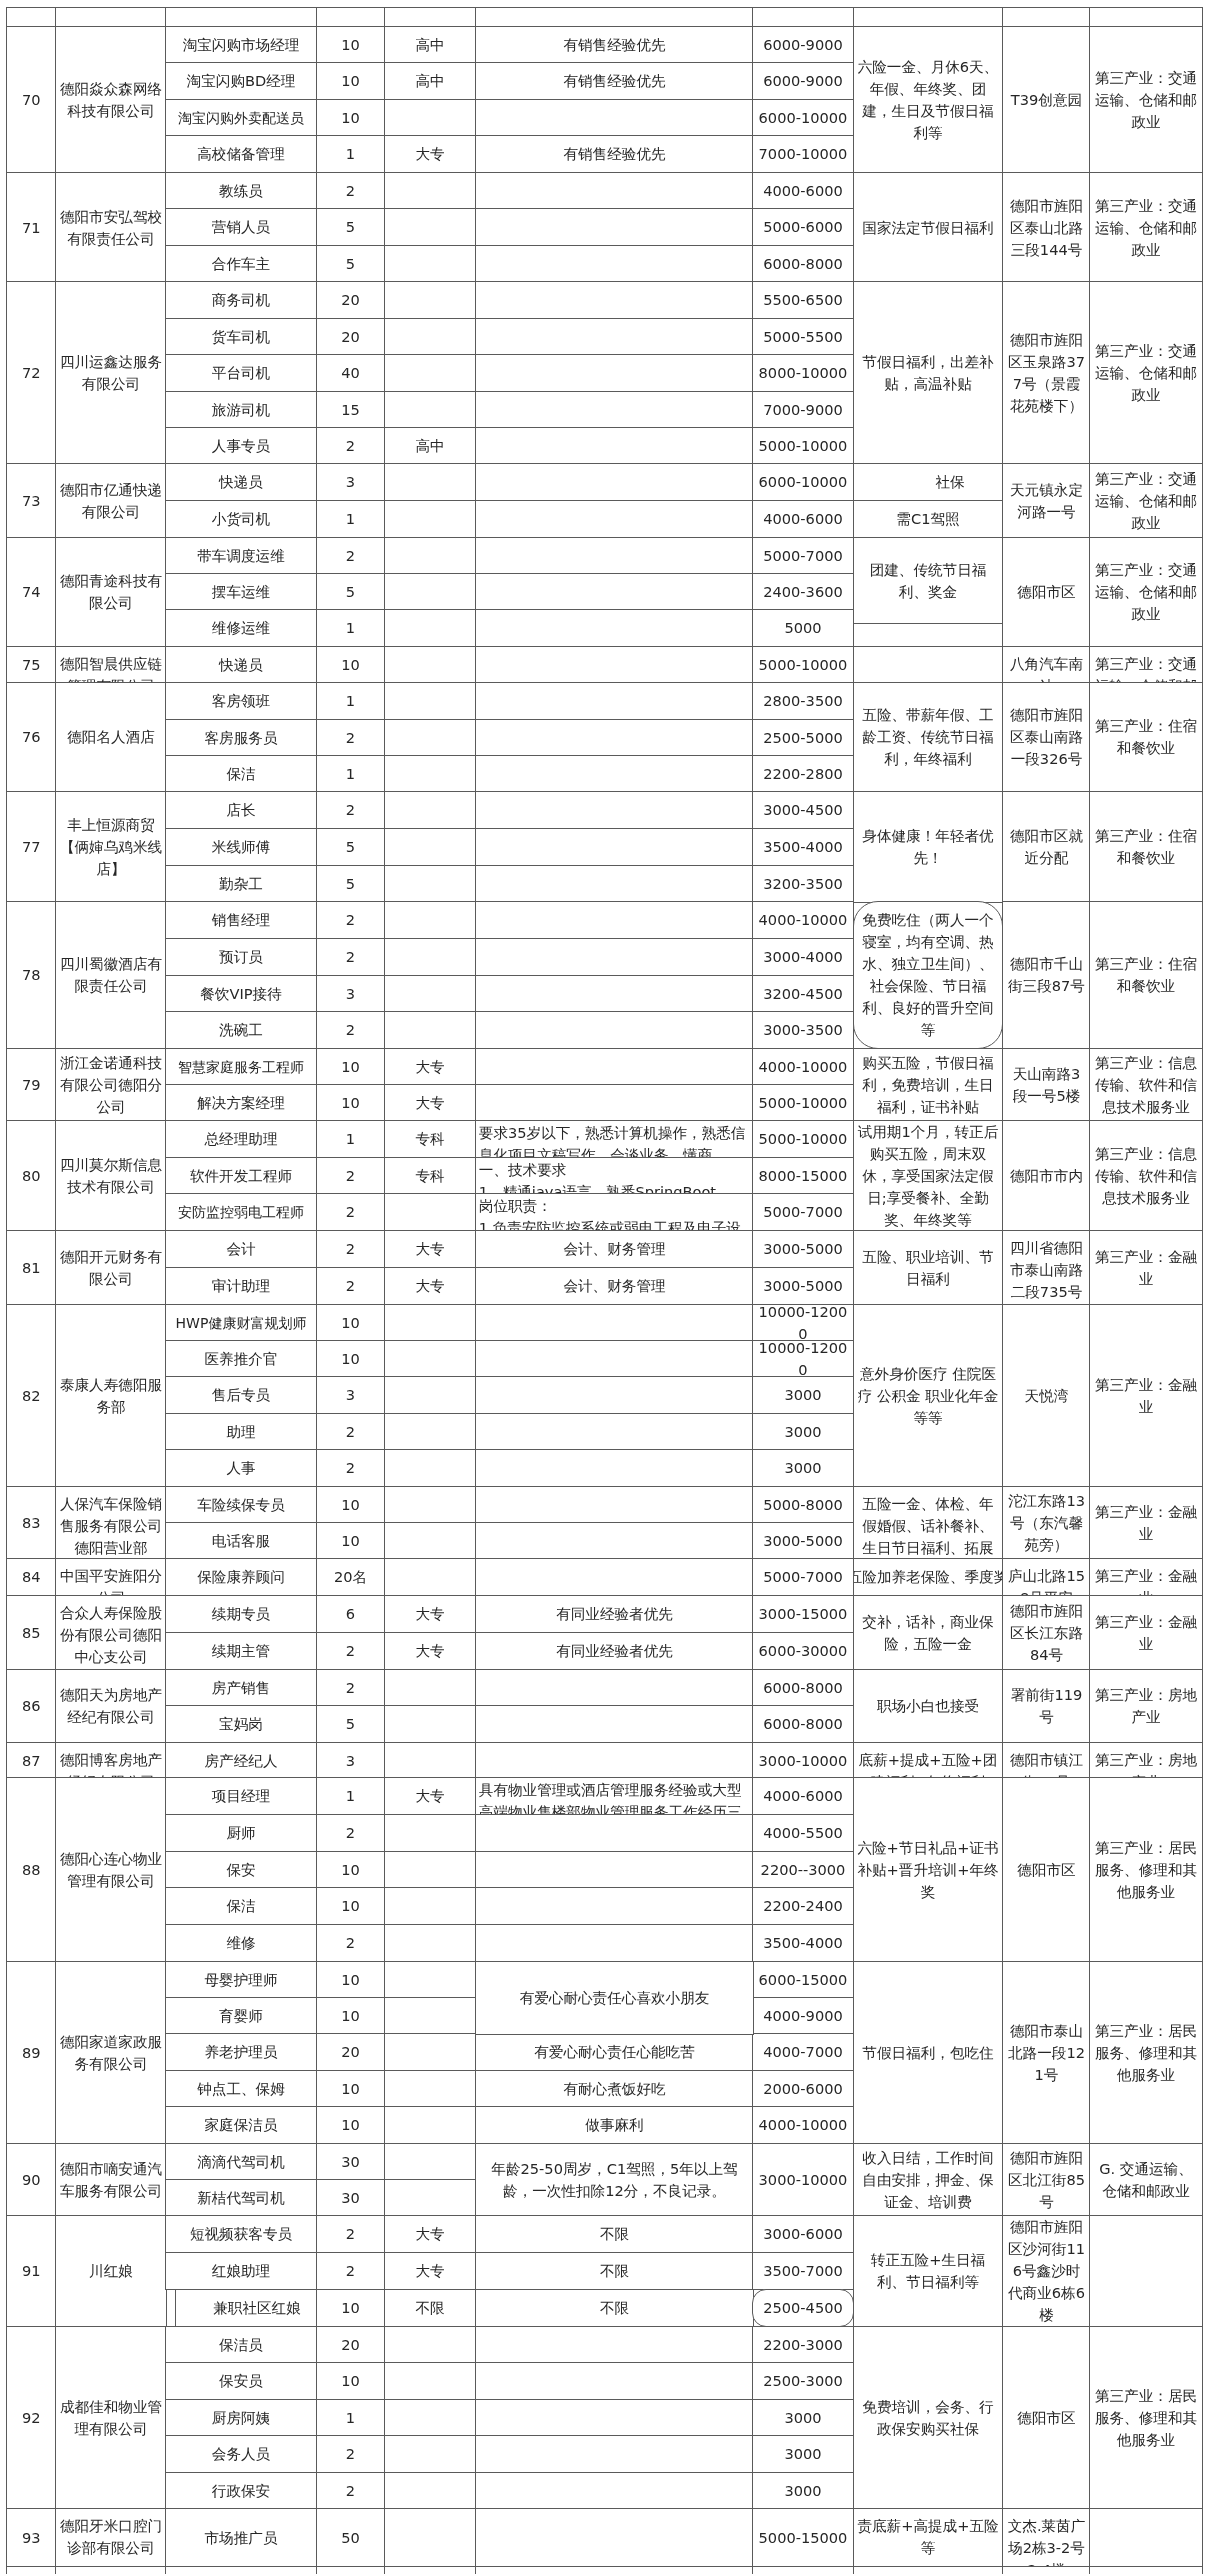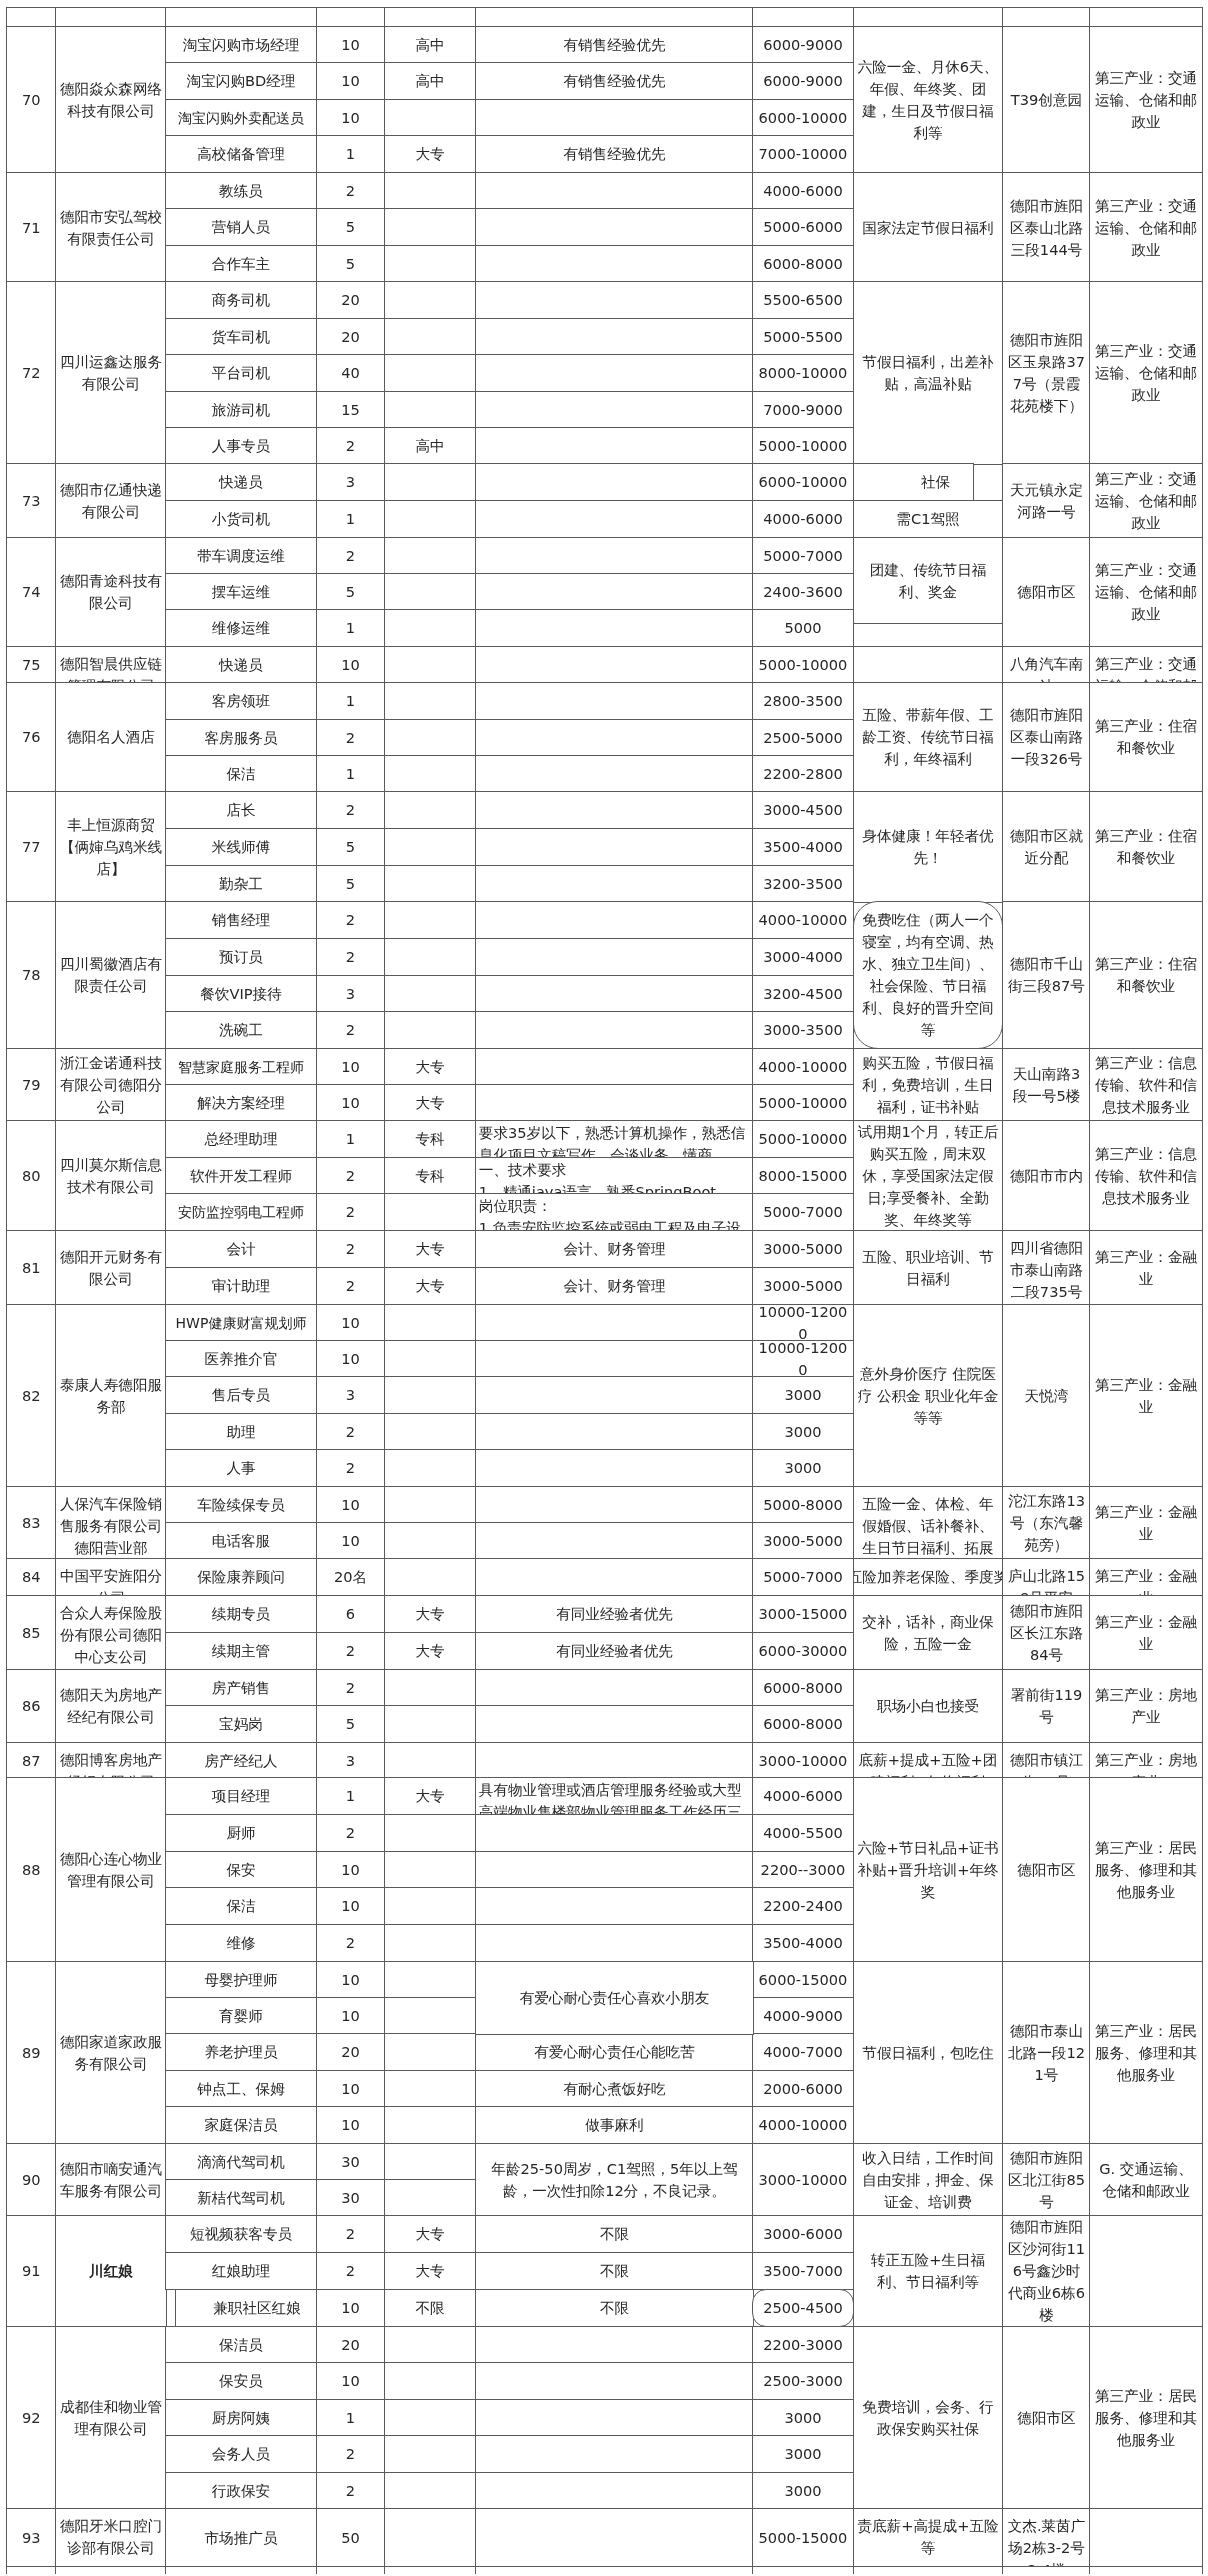--- a/index.html
+++ b/index.html
@@ -289,21 +289,21 @@
     </div>
     <div class="cell" style="left: 384px; width: 92px; top: 463px; height: 38px;">
       <span></span>
     </div>
     <div class="cell" style="left: 475px; width: 279px; top: 463px; height: 38px;">
       <span></span>
     </div>
     <div class="cell" style="left: 752px; width: 102px; top: 463px; height: 38px;">
       <span>6000-10000</span>
     </div>
-    <div class="cell" style="left: 853px; width: 121px; top: 463px; height: 38px; padding-left: 47px;">
+    <div class="cell" style="left: 853px; width: 150px; top: 463px; height: 38px; padding-left: 47px;">
       <span>社保</span>
     </div>
     <div class="cell" style="left: 165px; width: 152px; top: 500px; height: 38px;">
       <span>小货司机</span>
     </div>
     <div class="cell" style="left: 316px; width: 69px; top: 500px; height: 38px;">
       <span>1</span>
     </div>
     <div class="cell" style="left: 384px; width: 92px; top: 500px; height: 38px;">
       <span></span>
@@ -1257,21 +1257,21 @@
     </div>
     <div class="cell" style="left: 1002px; width: 89px; top: 2143px; height: 74px;">
       <span>德阳市旌阳区北江街85号</span>
     </div>
     <div class="cell" style="left: 1089px; width: 114px; top: 2143px; height: 74px;">
       <span>G. 交通运输、仓储和邮政业</span>
     </div>
     <div class="cell" style="left: 5.7px; width: 51px; top: 2215px; height: 112px;">
       <span>91</span>
     </div>
-    <div class="cell" style="left: 55px; width: 112px; top: 2215px; height: 112px; font-weight: bold;">
+    <div class="cell" style="left: 55px; width: 112px; top: 2215px; height: 112px;">
       <span>川红娘</span>
     </div>
     <div class="cell" style="left: 165px; width: 152px; top: 2215px; height: 38px;">
       <span>短视频获客专员</span>
     </div>
     <div class="cell" style="left: 316px; width: 69px; top: 2215px; height: 38px;">
       <span>2</span>
     </div>
     <div class="cell" style="left: 384px; width: 92px; top: 2215px; height: 38px;">
       <span>大专</span>

